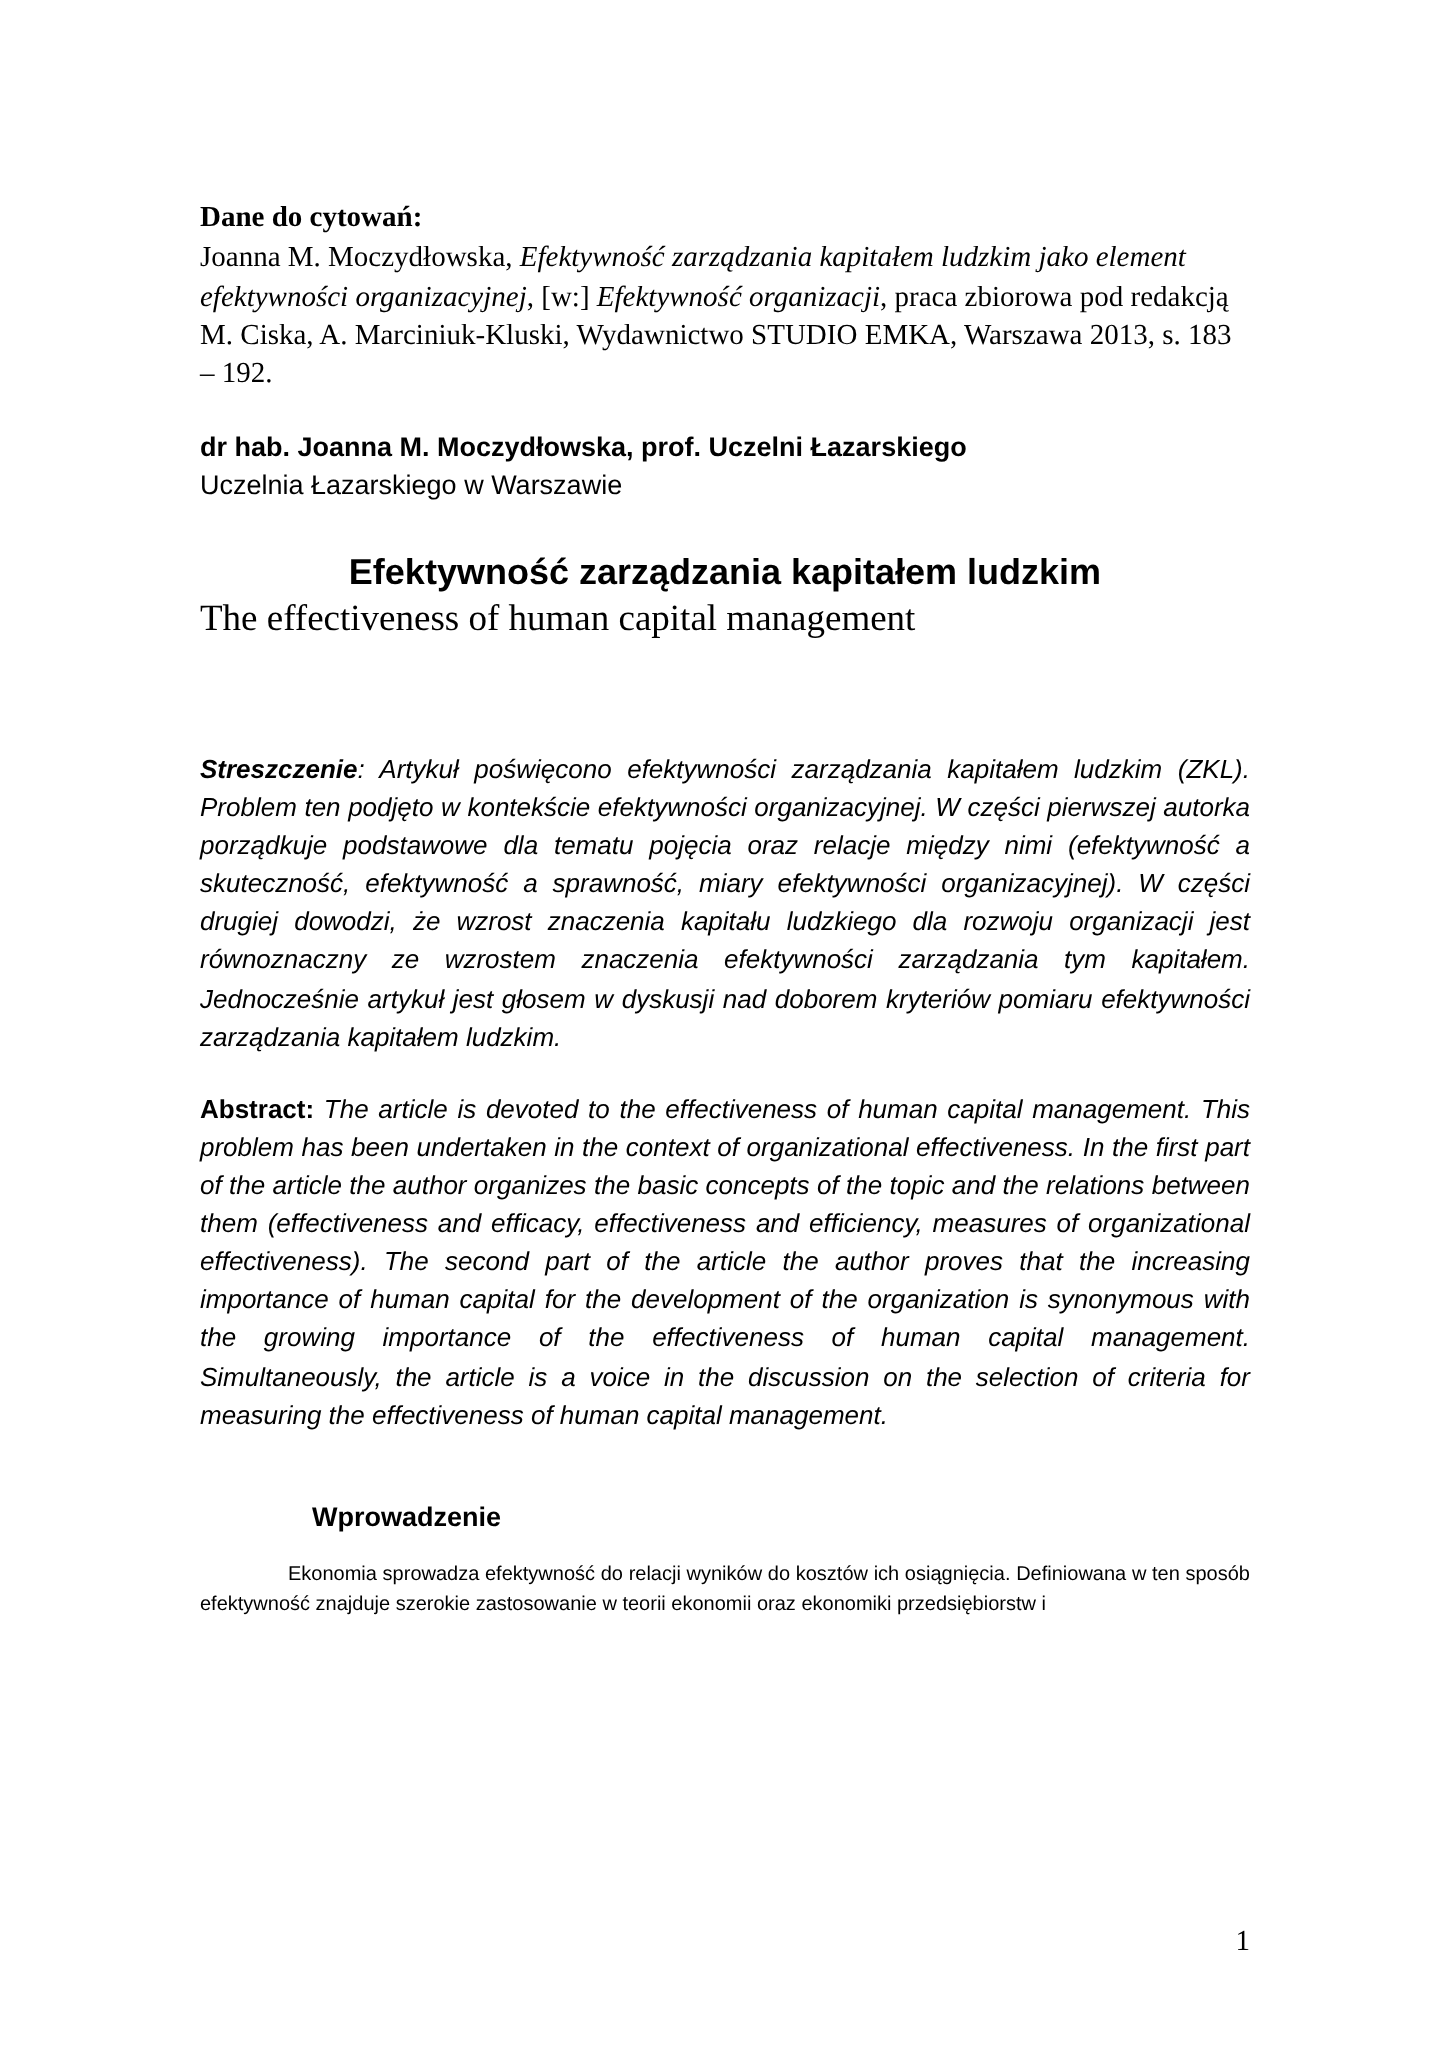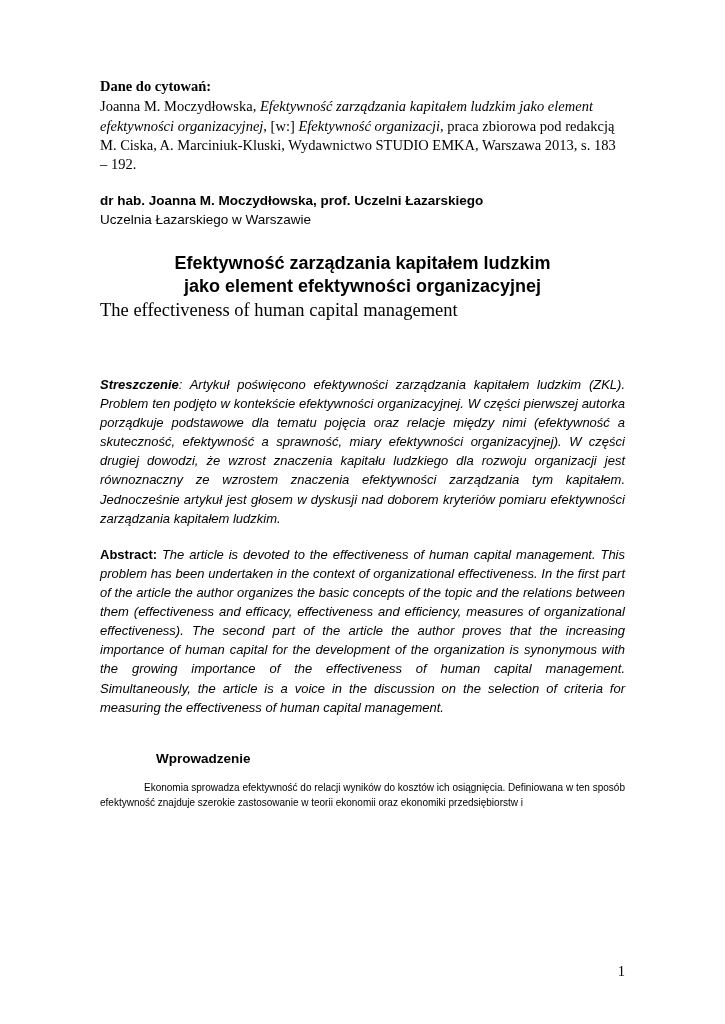--- a/index.html
+++ b/index.html
@@ -14,21 +14,21 @@
     font-family: "Liberation Sans", sans-serif;
     color: #000000;
     overflow: hidden;
   }
   .page {
     position: absolute;
     top: 0; left: 0;
     width: 725px;
     height: 1024px;
     box-sizing: border-box;
-    padding: 77px 100px 40px 100px;
+    padding: 100px 100px 40px 100px;
   }
   .citation-block {
     margin-bottom: 18px;
   }
   .citation-head {
     font-family: "Liberation Serif", serif;
     font-weight: bold;
     font-size: 14.5px;
     line-height: 1.33;
   }
@@ -143,21 +143,20 @@
     <div class="citation-body"><span>Joanna M. Moczydłowska, </span><i>Efektywność zarządzania kapitałem ludzkim jako element efektywności organizacyjnej</i><span>, [w:] </span><i>Efektywność organizacji</i><span>, praca zbiorowa pod redakcją M. Ciska, A. Marciniuk-Kluski, Wydawnictwo STUDIO EMKA, Warszawa 2013, s. 183 – 192.</span></div>
   </div>
 
   <div class="author-block">
     <div class="author-name">dr hab. Joanna M. Moczydłowska, prof. Uczelni Łazarskiego</div>
     <div class="author-affil">Uczelnia Łazarskiego w Warszawie</div>
   </div>
 
   <div class="title-pl">
     <div>Efektywność zarządzania kapitałem ludzkim</div>
-    <div>jako element efektywności organizacyjnej</div>
   </div>
   <div class="title-en">
     <div>The effectiveness of human capital management</div>
   </div>
 
   <div class="abstract-pl"><span class="lead">Streszczenie</span><span>:  Artykuł poświęcono efektywności zarządzania kapitałem ludzkim (ZKL). Problem ten podjęto w kontekście efektywności organizacyjnej. W części pierwszej autorka porządkuje podstawowe dla tematu pojęcia oraz relacje między nimi (efektywność a skuteczność,  efektywność a sprawność, miary efektywności organizacyjnej). W części drugiej dowodzi, że wzrost znaczenia kapitału ludzkiego dla rozwoju organizacji jest równoznaczny ze wzrostem znaczenia efektywności zarządzania tym kapitałem. Jednocześnie artykuł jest głosem w dyskusji  nad doborem kryteriów pomiaru efektywności zarządzania kapitałem ludzkim.</span></div>
 
 
   <div class="abstract-en"><span class="lead">Abstract:</span><span> The article is devoted to the effectiveness of human capital management. This problem has been undertaken in the context of organizational effectiveness. In the first part of the article the author organizes the basic concepts of the topic and the relations between them (effectiveness and efficacy, effectiveness and efficiency, measures of organizational effectiveness). The second part of the article the author proves that the increasing importance of human capital for the development of the organization is synonymous with the growing importance of the effectiveness of human capital management. Simultaneously, the article is a voice in the discussion on the selection of criteria for measuring the effectiveness of human capital management.</span></div>
 

